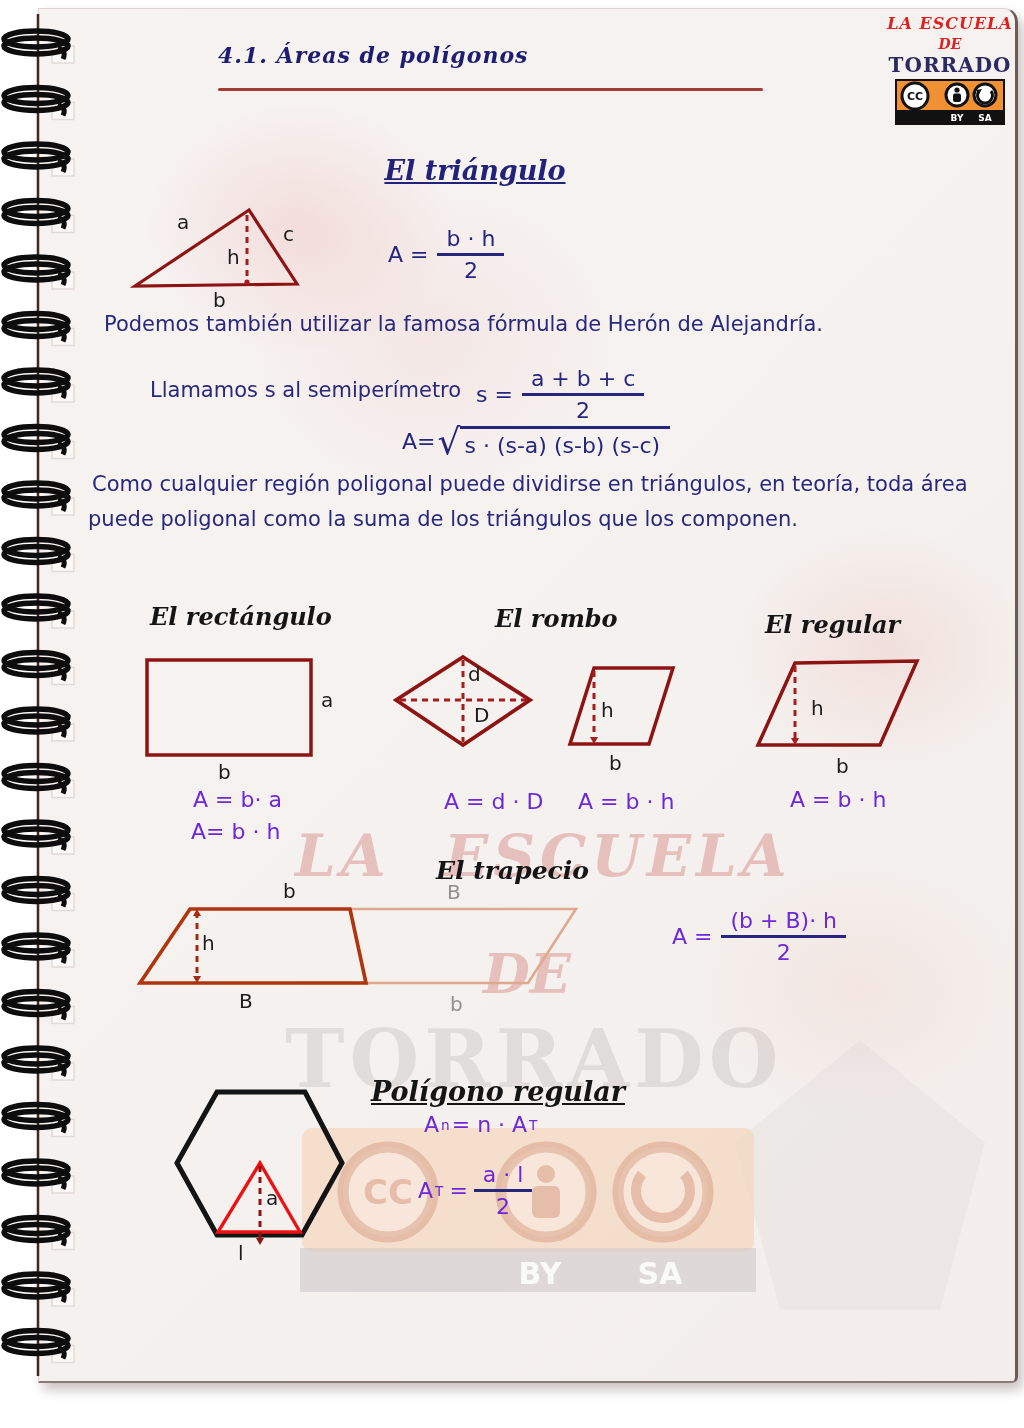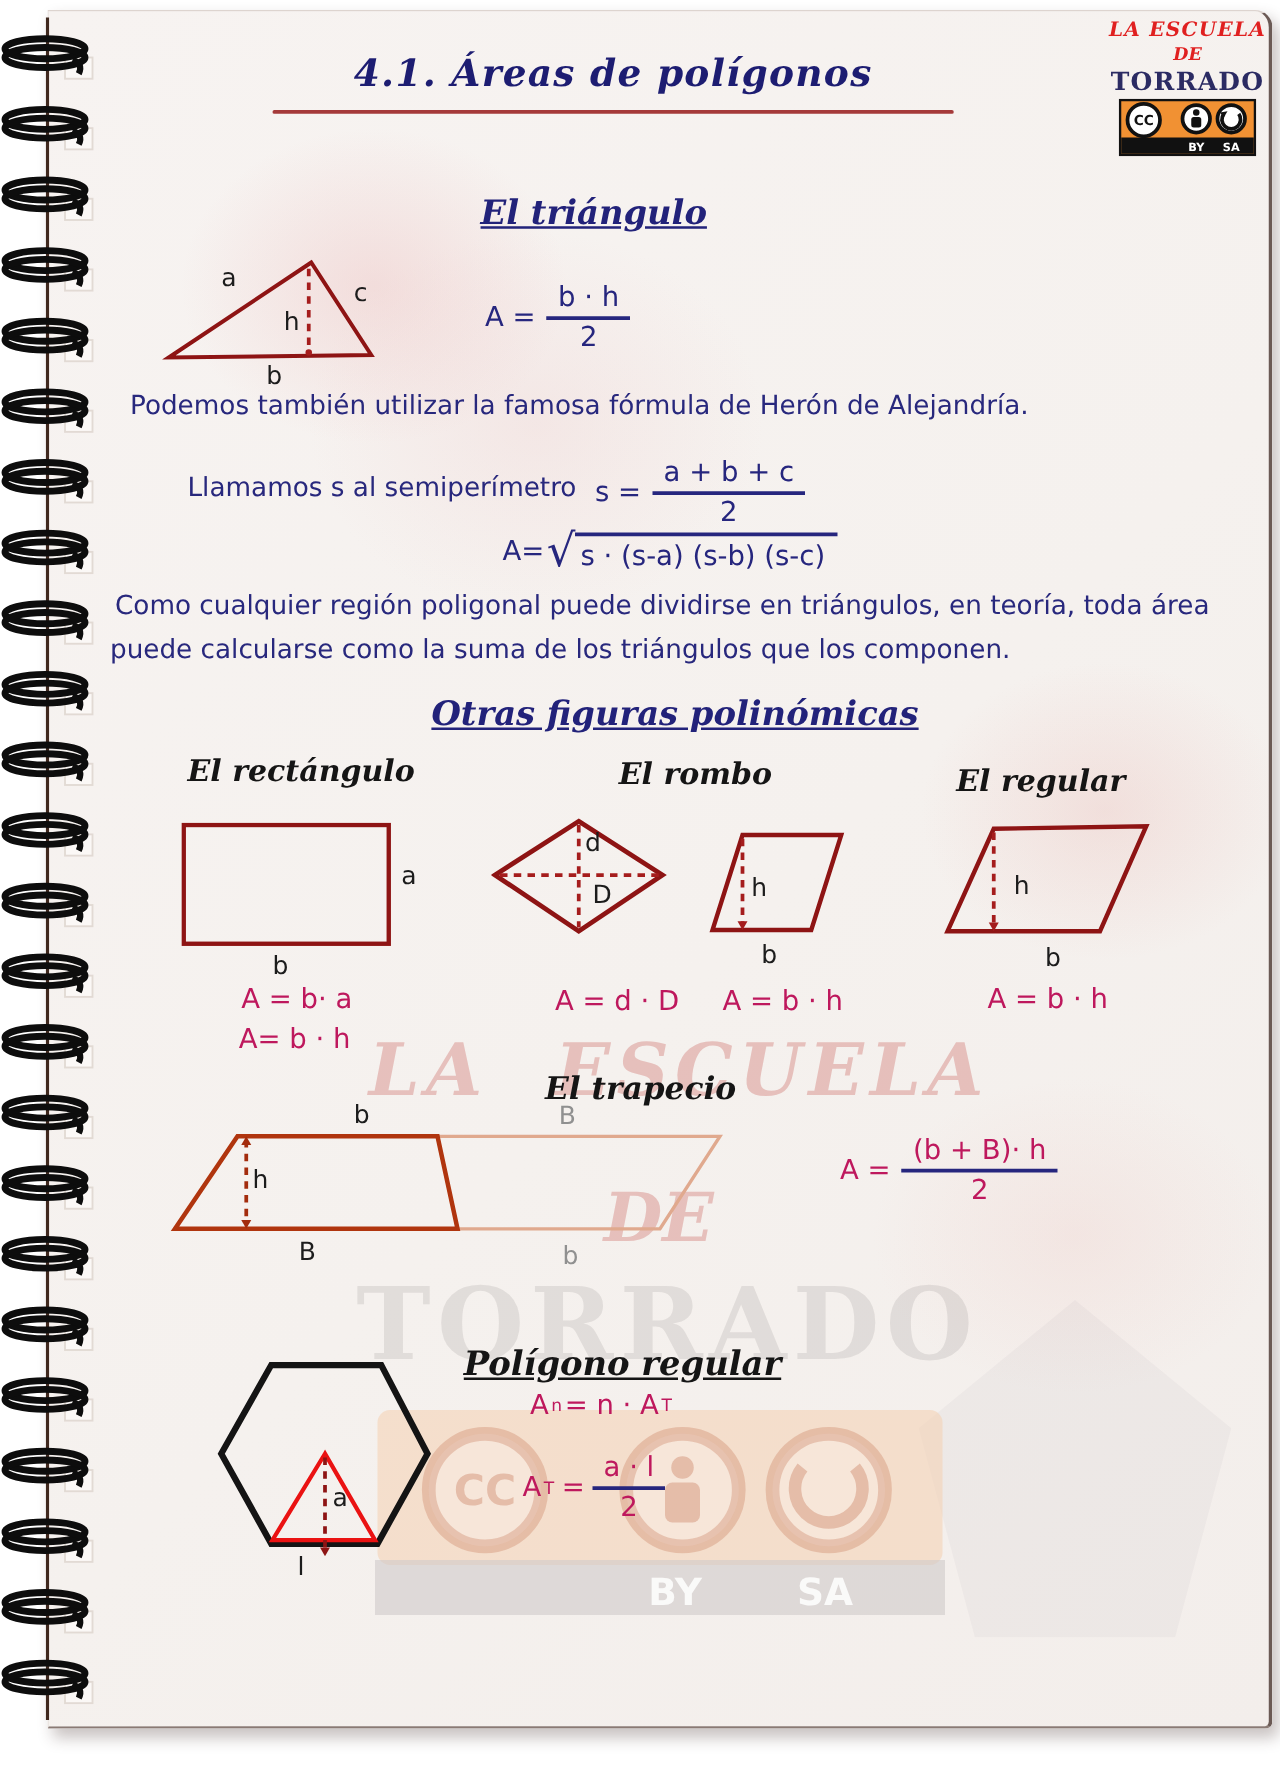--- a/index.html
+++ b/index.html
@@ -13,32 +13,32 @@
           radial-gradient(220px 180px at 260px 220px, rgba(236,186,186,.38), transparent 70%),
           radial-gradient(260px 220px at 390px 330px, rgba(238,205,205,.30), transparent 70%),
           radial-gradient(210px 170px at 845px 640px, rgba(233,183,178,.30), transparent 70%),
           radial-gradient(230px 180px at 820px 980px, rgba(238,200,195,.26), transparent 70%),
           linear-gradient(135deg,#f7f3f1 0%,#f5f1ee 55%,#f3eeeb 100%);
         border:1px solid #ddd4cf;border-right:3px solid #6b5a55;border-bottom:2px solid #8a7a74;
         border-top-right-radius:14px;border-bottom-right-radius:6px;
         box-shadow:5px 7px 12px rgba(60,40,35,.28);}
   .cursive{font-family:"DejaVu Serif",serif;font-style:italic;font-weight:bold;}
 
-  .page-title{font-size:30px;letter-spacing:1px;text-align:center;color:#1d1d72;}
+  .page-title{font-size:22px;letter-spacing:1px;text-align:left;color:#1d1d72;}
   .title-underline{height:3px;background:#a53a3a;border-radius:2px;}
   .h-main{font-size:27px;text-align:center;color:#22227a;text-decoration:underline;}
   .h-sub{font-size:24px;color:#151515;}
 
   .bodytext{font-size:21px;color:#28287d;white-space:nowrap;}
   .lbl{font-size:20px;font-family:"DejaVu Sans",sans-serif;color:#1c1c1c;white-space:nowrap;}
   .lbl.gray{color:#909090;}
 
   .formula{font-size:22px;display:flex;align-items:center;gap:9px;white-space:nowrap;}
   .formula.navy{color:#26267e;}
-  .formula.black{color:#be185d;}
+  .formula.black{color:#6d28d9;}
   .frac{display:inline-flex;flex-direction:column;align-items:center;}
   .frac .num{padding:0 9px 2px;}
   .frac .den{border-top:3px solid #26267e;align-self:stretch;text-align:center;padding-top:2px;}
   sub{font-size:0.62em;}
   .sqrt{display:inline-flex;align-items:flex-start;}
   .sqrt-sym{font-size:36px;line-height:.85;transform:translateY(3px);}
   .radicand{border-top:3px solid #26267e;padding:4px 10px 0 4px;margin-top:2px;}
 
   
   .logo{position:absolute;left:886px;top:14px;width:128px;text-align:center;}
@@ -137,23 +137,22 @@
 
   <div class="abs formula navy" style="left:402px;top:424px;gap:2px;">
     <span>A=</span>
     <span class="sqrt">
       <span class="sqrt-sym">√</span>
       <span class="radicand">s · (s-a) (s-b) (s-c)</span>
     </span>
   </div>
 
   <div class="abs bodytext" style="left:92px;top:472px;">Como cualquier región poligonal puede dividirse en triángulos, en teoría, toda área</div>
-  <div class="abs bodytext" style="left:88px;top:507px;">puede calcularse como la suma de los triángulos que los componen.</div>
-
-  <div class="abs cursive h-main" style="left:280px;top:556px;width:520px;">Otras figuras polinómicas</div>
+  <div class="abs bodytext" style="left:88px;top:507px;">puede poligonal como la suma de los triángulos que los componen.</div>
+
 
   <div class="abs cursive h-sub" style="left:150px;top:602px;">El rectángulo</div>
   <svg class="abs" style="left:145px;top:658px;" width="170" height="101" viewBox="0 0 170 101">
     <rect x="2" y="2" width="164" height="95" fill="none" stroke="#8e1414" stroke-width="3.5"></rect>
   </svg>
   <span class="abs lbl" style="left:321px;top:688px;">a</span>
   <span class="abs lbl" style="left:218px;top:760px;">b</span>
   <div class="abs formula black" style="left:193px;top:787px;">
       <span>A = b· a</span>
     </div>

